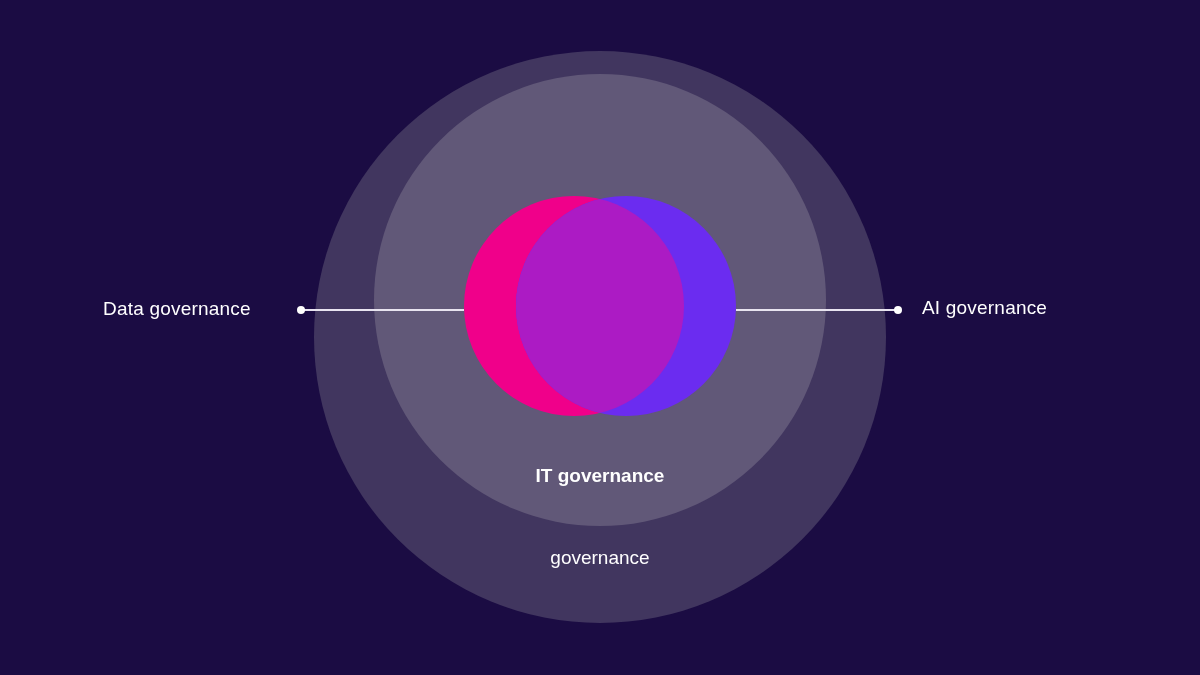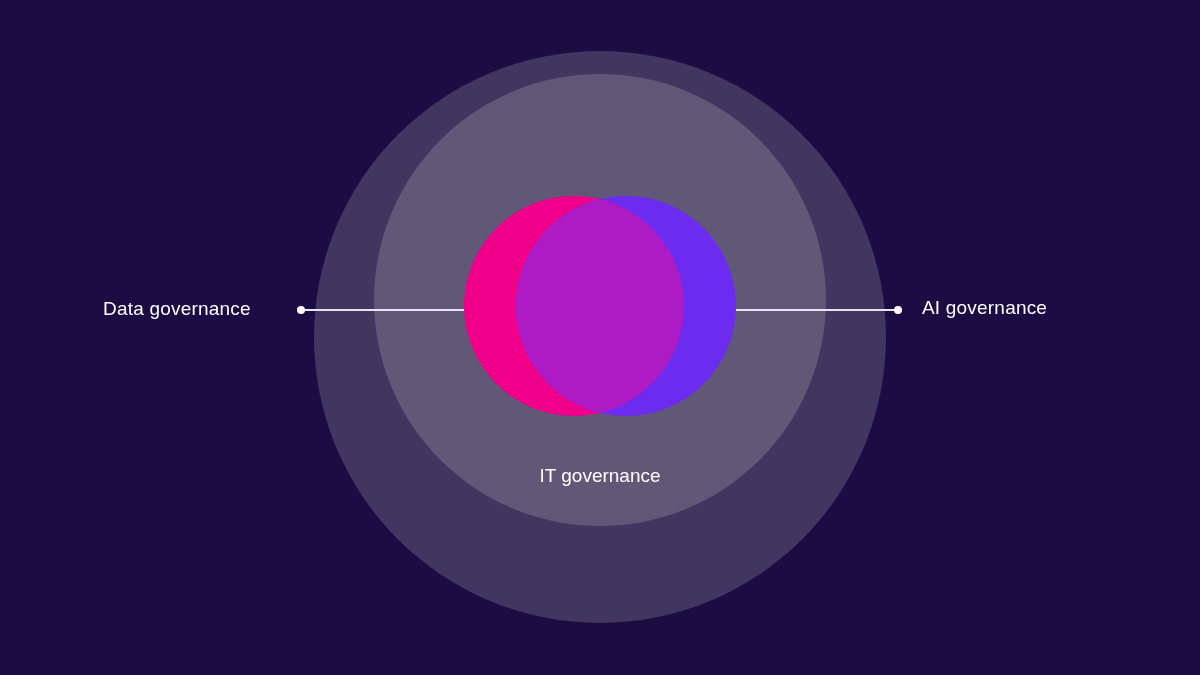--- a/index.html
+++ b/index.html
@@ -29,16 +29,17 @@
 </svg>
 
 <div class="line" style="left:302px; top:309px; width:162px;"></div>
 <div class="dot" style="left:297px; top:306px;"></div>
 <div class="line" style="left:736px; top:309px; width:162px;"></div>
 <div class="dot" style="left:894px; top:306px;"></div>
 
 <div class="label" style="left:103px; top:298px;">Data governance</div>
 <div class="label" style="left:922px; top:297px;">AI governance</div>
 
-<div class="center-label" style="left:450px; top:464px; width:300px;">IT governance</div>
+<div class="center-label" style="left:450px; top:464px; width:300px;font-weight:bold;">IT governance</div>
 
 <div class="center-label" style="left:450px; top:546px; width:300px;">
+  <div>governance</div>
 </div>
 
 </body></html>

